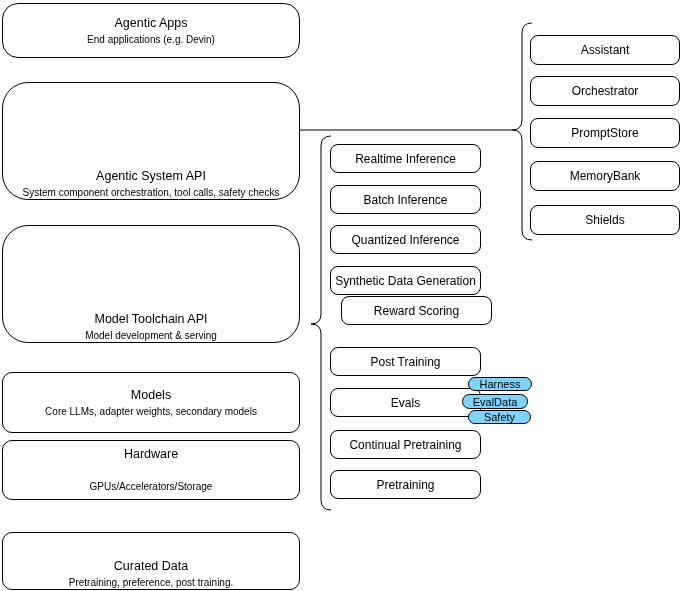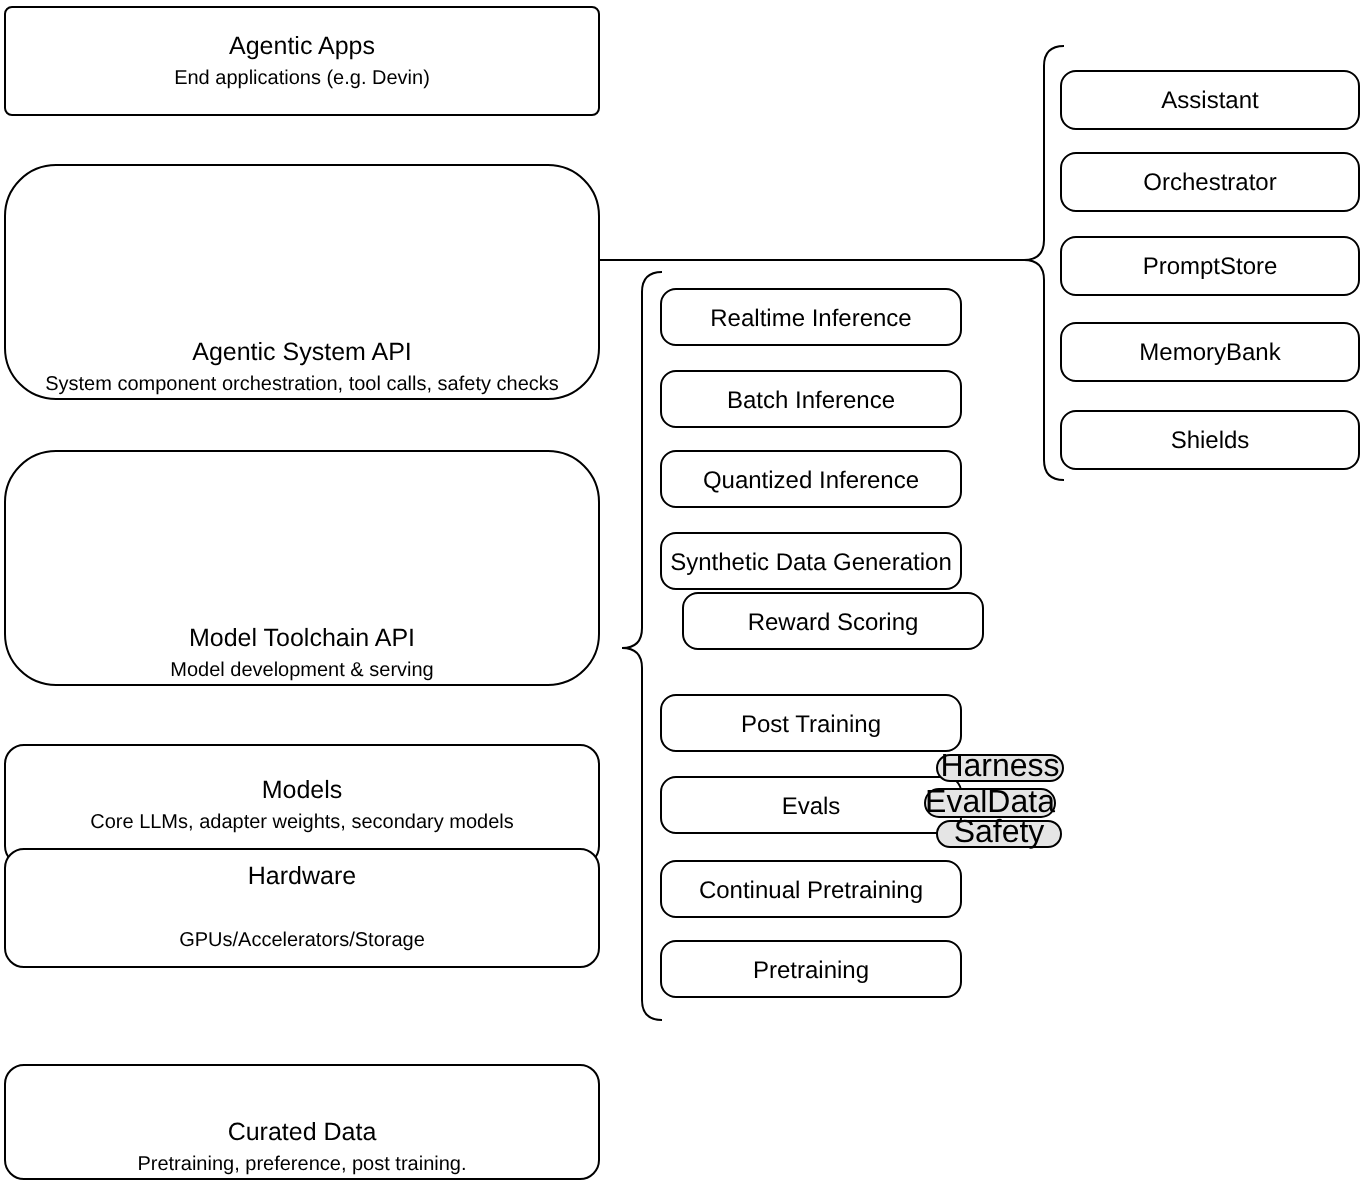--- a/index.html
+++ b/index.html
@@ -28,21 +28,21 @@
     display: flex;
     flex-direction: column;
     align-items: center;
     justify-content: center;
     gap: 4px;
     z-index: 1;
     text-align: center;
   }
   .stackbox .title { font-size: 12.5px; line-height: 14px; }
   .stackbox .subtitle { font-size: 10px; line-height: 12px; }
-  .r8  { border-radius: 4px; }
+  .r8  { border-radius: 16px; }
   .r10 { border-radius: 10px; }
   .r26 { border-radius: 26px; justify-content: flex-end; }
   .midbox {
     position: absolute;
     left: 330px;
     width: 151px;
     height: 29px;
     border: 1px solid #000000;
     border-radius: 8px;
     background: #ffffff;
@@ -65,25 +65,25 @@
     align-items: center;
     justify-content: center;
     font-size: 12px;
     z-index: 1;
     text-align: center;
   }
   .pill {
     position: absolute;
     border: 1px solid #000000;
     border-radius: 8px;
-    background: #e5e5e5;
+    background: #7dd3fc;
     display: flex;
     align-items: center;
     justify-content: center;
-    font-size: 16px;
+    font-size: 11px;
     z-index: 2;
     text-align: center;
   }
 </style>
 </head>
 <body>
 
 <div class="canvas">
 
   <svg class="connectors" viewBox="0 0 682 591" xmlns="http://www.w3.org/2000/svg">
@@ -104,21 +104,21 @@
     <div class="subtitle">System component orchestration, tool calls, safety checks</div>
   </div>
   <div class="stackbox r26" style="top:225px; height:118px;">
     <div class="title">Model Toolchain API</div>
     <div class="subtitle">Model development &amp; serving</div>
   </div>
   <div class="stackbox r10" style="top:372px; height:61px;">
     <div class="title">Models</div>
     <div class="subtitle">Core LLMs, adapter weights, secondary models</div>
   </div>
-  <div class="stackbox r10" style="top:424px; height:60px;gap:20px;">
+  <div class="stackbox r10" style="top:440px; height:60px;gap:20px;">
     <div class="title">Hardware</div>
     <div class="subtitle">GPUs/Accelerators/Storage</div>
   </div>
   <div class="stackbox r10" style="top:532px; height:58px;justify-content:flex-end;">
     <div class="title">Curated Data</div>
     <div class="subtitle">Pretraining, preference, post training.</div>
   </div>
 
   <div class="midbox" style="top:144px;">Realtime Inference</div>
   <div class="midbox" style="top:185px;">Batch Inference</div>

